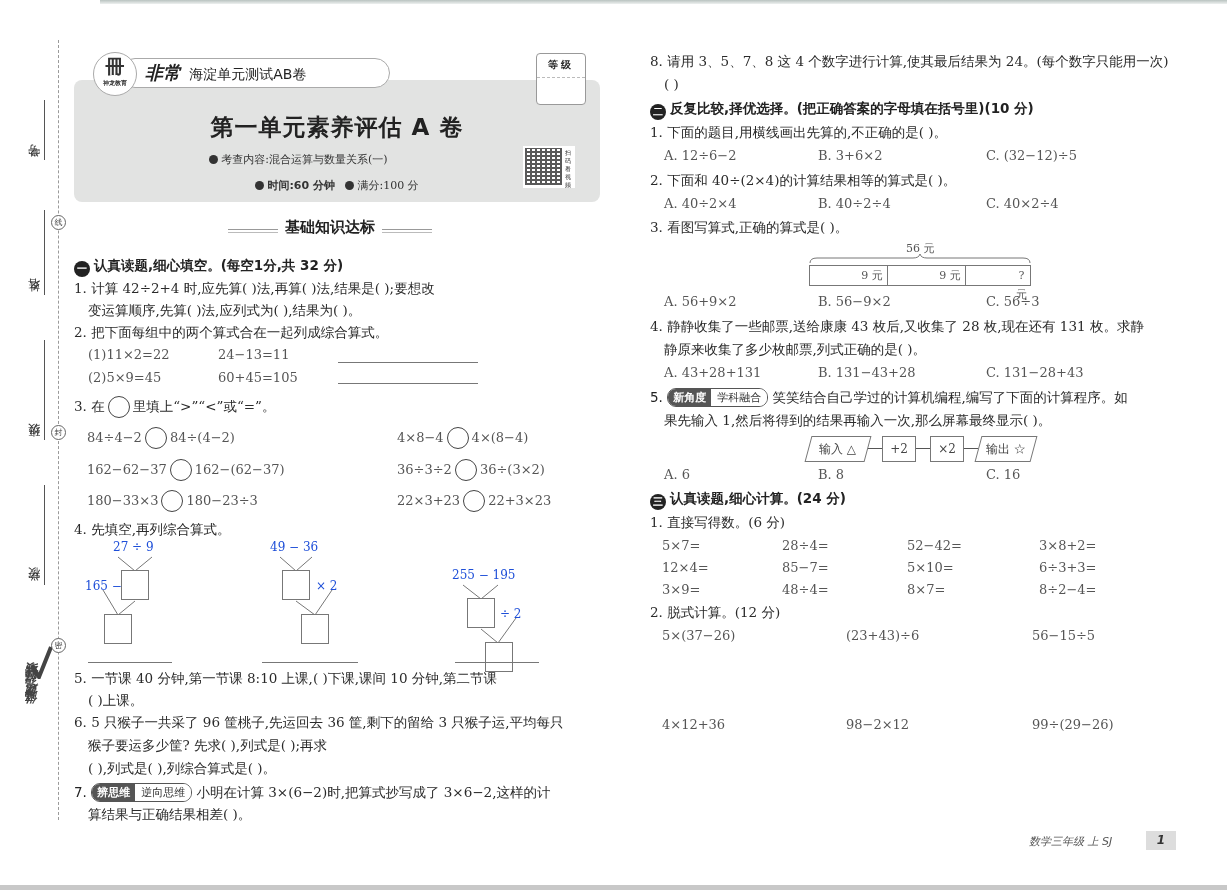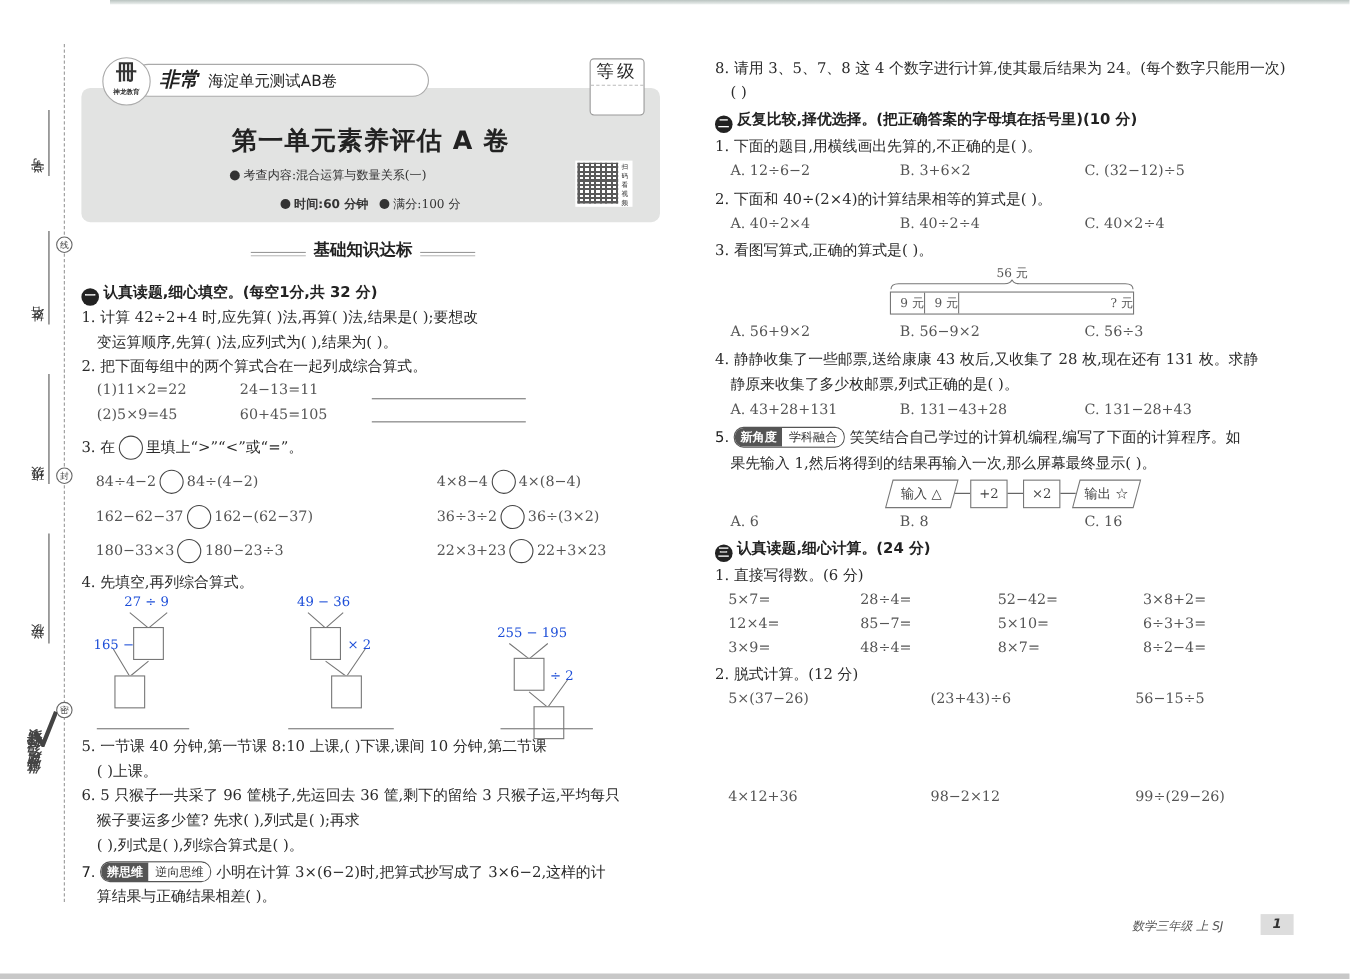--- a/index.html
+++ b/index.html
@@ -17,21 +17,21 @@
 
   
   .banner { position: absolute; left: 74px; top: 80px; width: 526px; height: 122px; background: #e2e3e2; border-radius: 8px; }
   .logo-circle { position: absolute; left: 93px; top: 52px; width: 44px; height: 44px; border-radius: 50%; background: #fff; border: 1px solid #aaa; z-index: 2; text-align: center; }
   .logo-circle .gate { font-size: 19px; line-height: 26px; color: #333; font-family: "DejaVu Sans", sans-serif; font-weight: bold; }
   .logo-circle .lg { font-size: 6px; color: #333; font-family: "DejaVu Sans", sans-serif; font-weight: bold; }
   .brand-pill { position: absolute; left: 120px; top: 58px; width: 270px; height: 30px; background: #fff; border: 1px solid #aaa; border-radius: 15px; z-index: 1; padding-left: 24px; line-height: 28px; white-space: nowrap; }
   .brand-mark { font-size: 18px; font-weight: bold; font-style: italic; color: #222; font-family: "DejaVu Serif", serif; margin-right: 4px; }
   .brand-name { font-size: 14px; color: #222; font-family: "DejaVu Sans", sans-serif; }
   .grade-box { position: absolute; left: 536px; top: 53px; width: 50px; height: 52px; background: #fff; border: 1px solid #999; border-radius: 4px; z-index: 3; text-align: center; }
-  .grade-box .gl { font-family: "DejaVu Sans", sans-serif; font-weight: normal; font-size: 16px; line-height: 22px; letter-spacing: 3px; border-bottom: 1px dashed #bbb; height: 24px; }
+  .grade-box .gl { font-family: "DejaVu Sans", sans-serif; font-weight: bold; font-size: 10px; line-height: 22px; letter-spacing: 3px; border-bottom: 1px dashed #bbb; height: 24px; }
   .title { position: absolute; left: 74px; top: 112px; width: 526px; text-align: center; font-family: "DejaVu Sans", sans-serif; font-weight: bold; font-size: 23px; color: #222; letter-spacing: 1px; }
   .sub1 { position: absolute; left: 74px; top: 152px; width: 449px; text-align: center; font-size: 11px; color: #333; }
   .sub2 { position: absolute; left: 74px; top: 178px; width: 526px; text-align: center; font-size: 11px; color: #333; }
   .dot-icon { display: inline-block; width: 9px; height: 9px; border-radius: 50%; background: #333; vertical-align: -1px; margin-right: 3px; }
   .qr { position: absolute; left: 523px; top: 146px; width: 52px; height: 42px; background: #fff; }
   .qr-grid { position: absolute; left: 2px; top: 2px; width: 37px; height: 37px;
     background-image: repeating-linear-gradient(0deg, #222 0 2px, transparent 2px 4px), repeating-linear-gradient(90deg, #222 0 2px, transparent 2px 5px); opacity: .75; }
   .qr-text { position: absolute; right: 2px; top: 3px; width: 8px; font-size: 6px; line-height: 8px; color: #333; font-family: "DejaVu Sans", sans-serif; }
 
   
@@ -50,21 +50,21 @@
   .tag .t2 { background: #fff; color: #333; padding: 1px 6px; }
 
   
   .tree { position: absolute; }
   .tree .box { position: absolute; width: 28px; height: 30px; border: 1px solid #777; background: #fff; }
   .tree .lbl { position: absolute; font-size: 12px; color: #1d4ed8; white-space: nowrap; }
   .tree svg { position: absolute; left: 0; top: 0; }
 
   
   .seg { position: absolute; left: 809px; top: 265px; width: 222px; height: 21px; border: 1px solid #777; display: flex; font-size: 11px; color: #555; }
-  .seg div { border-right: 1px solid #777; text-align: right; line-height: 19px; }
+  .seg div { border-right: 1px solid #777; text-align: center; line-height: 19px; margin-left: 47px; }
   .seg div:last-child { border-right: none; flex: 1; }
   .flow { position: absolute; top: 436px; height: 26px; border: 1px solid #777; font-size: 12px; color: #444; text-align: center; line-height: 24px; background: #fff; }
   .para { transform: skewX(-15deg); }
   .para span { display: inline-block; transform: skewX(15deg); }
   .arrow { position: absolute; top: 448px; width: 14px; height: 0; border-top: 1px solid #555; }
 
   .footer { position: absolute; left: 1029px; top: 834px; font-family: "DejaVu Sans", sans-serif; font-style: italic; font-size: 11px; color: #555; white-space: nowrap; }
   .page-no { position: absolute; left: 1146px; top: 831px; width: 30px; height: 19px; background: #ddd; text-align: center; font-family: "DejaVu Sans", sans-serif; font-weight: bold; font-style: italic; font-size: 12px; line-height: 19px; color: #333; }
 </style>
 </head>

